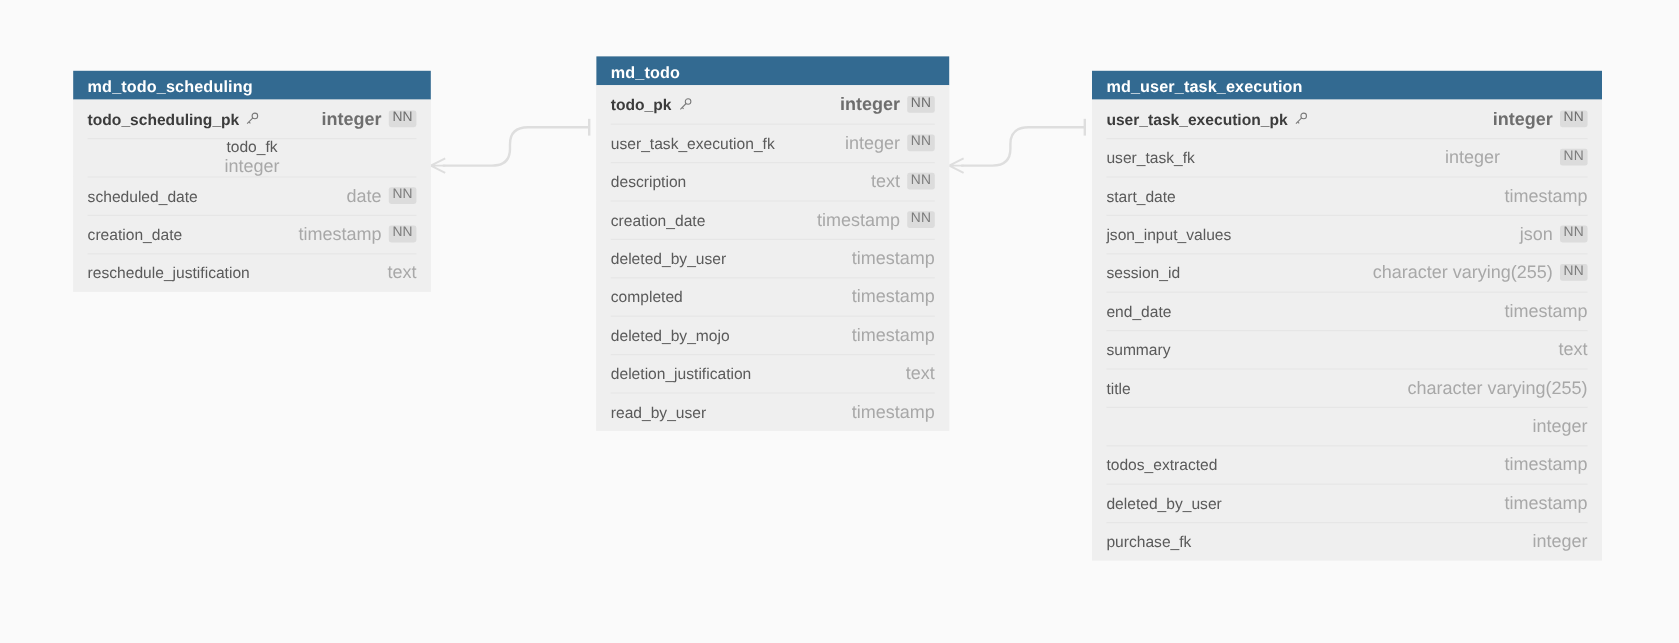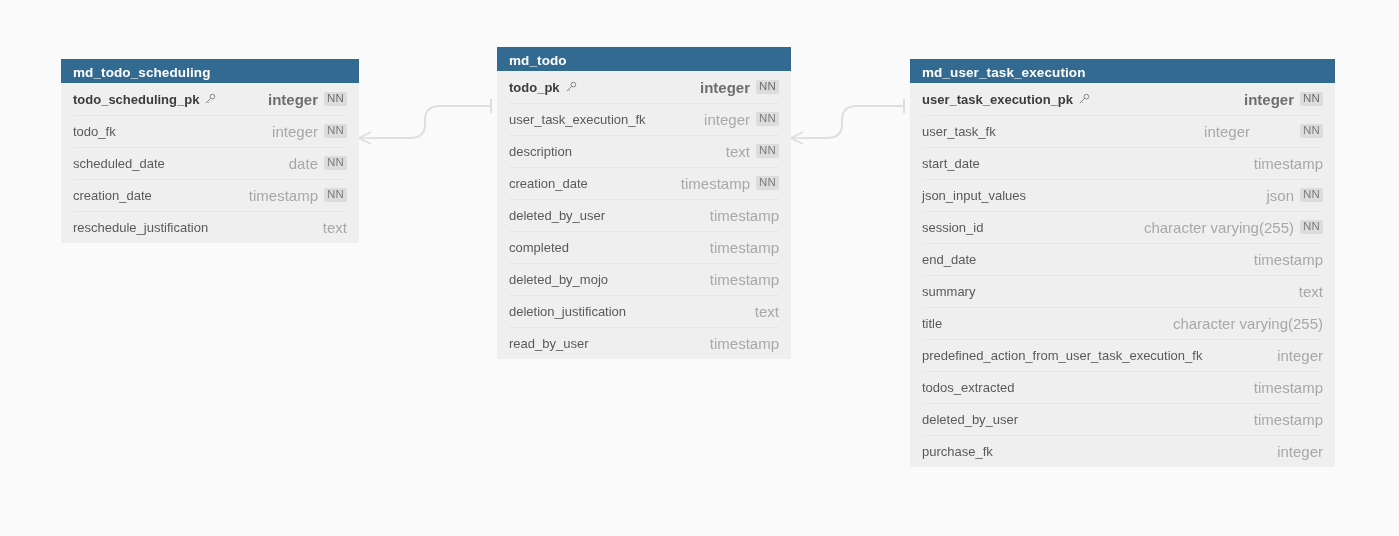--- a/index.html
+++ b/index.html
@@ -144,21 +144,21 @@
                   <path d="M9.0 7.0 L2.6 13.4"></path>
                   <path d="M4.6 11.4 L6.2 13.0"></path>
                 </g>
               </svg>
             </span>
           </span>
           <span class="spacer"></span>
           <span class="col-type">integer</span>
           <span class="nn-badge">NN</span>
         </div>
-        <div class="erd-row" style="background: rgb(239, 239, 239);">
+        <div class="erd-row" style="background: rgb(239, 239, 239); flex-direction: column;">
           <span class="col-name">
             <span>todo_fk</span>
           </span>
           <span class="spacer"></span>
           <span class="col-type">integer</span>
           <span class="nn-badge">NN</span>
         </div>
         <div class="erd-row" style="background: rgb(239, 239, 239);">
           <span class="col-name">
             <span>scheduled_date</span>
@@ -331,23 +331,20 @@
           <span class="col-type">text</span>
         </div>
         <div class="erd-row" style="background: rgb(239, 239, 239);">
           <span class="col-name">
             <span>title</span>
           </span>
           <span class="spacer"></span>
           <span class="col-type">character varying(255)</span>
         </div>
         <div class="erd-row" style="background: rgb(239, 239, 239);">
-          <span class="col-name">
-            <span>predefined_action_from_user_task_execution_fk</span>
-          </span>
           <span class="spacer"></span>
           <span class="col-type">integer</span>
         </div>
         <div class="erd-row" style="background: rgb(239, 239, 239);">
           <span class="col-name">
             <span>todos_extracted</span>
           </span>
           <span class="spacer"></span>
           <span class="col-type">timestamp</span>
         </div>

